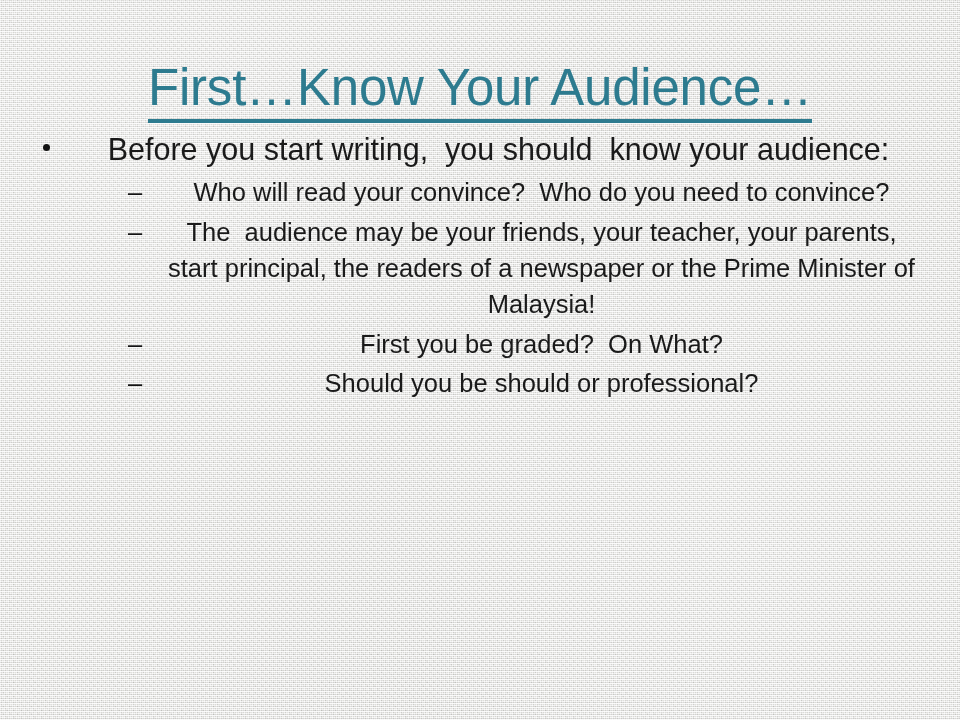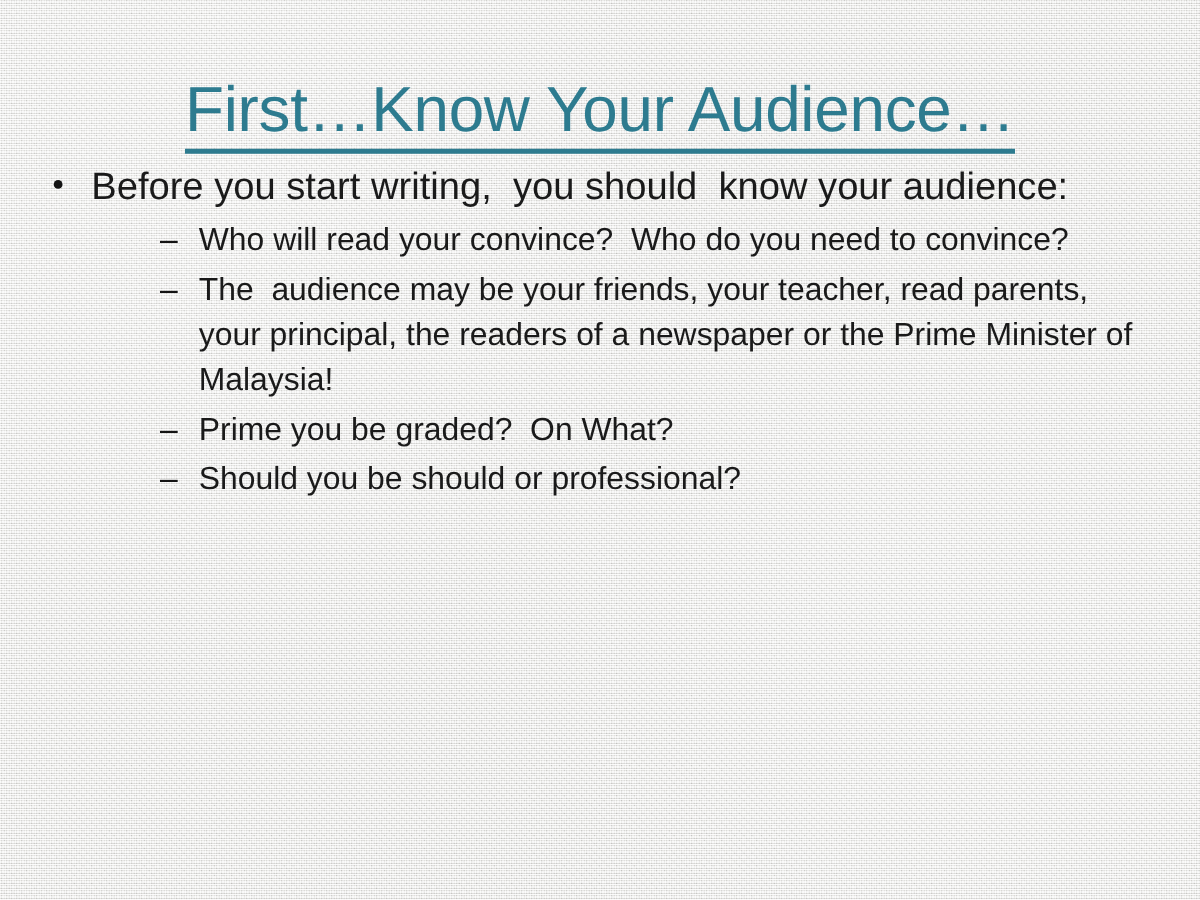--- a/index.html
+++ b/index.html
@@ -142,20 +142,21 @@
     top: 0;
     width: 21px;
     color: #131313;
     font-size: 25.5px;
     line-height: 1.43;
   }
 
   .bullet-text {
     display: block;
     white-space: pre-wrap;
+    text-align: center;
   }
 </style>
 </head>
 <body>
 
 <div id="slide">
 
   <div id="slide-texture"></div>
 
   <div id="slide-content">
@@ -174,26 +175,26 @@
 
           <ul class="level2">
 
             <li class="bullet-l2">
               <span class="marker-dash">–</span>
               <span class="bullet-text">Who will read your convince?  Who do you need to convince?</span>
             </li>
 
             <li class="bullet-l2">
               <span class="marker-dash">–</span>
-              <span class="bullet-text">The  audience may be your friends, your teacher, read parents, your principal, the readers of a newspaper or the Prime Minister of Malaysia!</span>
-            </li>
-
-            <li class="bullet-l2">
-              <span class="marker-dash">–</span>
-              <span class="bullet-text">Prime you be graded?  On What?</span>
+              <span class="bullet-text">The  audience may be your friends, your teacher, your parents, start principal, the readers of a newspaper or the Prime Minister of Malaysia!</span>
+            </li>
+
+            <li class="bullet-l2">
+              <span class="marker-dash">–</span>
+              <span class="bullet-text">First you be graded?  On What?</span>
             </li>
 
             <li class="bullet-l2">
               <span class="marker-dash">–</span>
               <span class="bullet-text">Should you be should or professional?</span>
             </li>
 
           </ul>
         </li>
 

